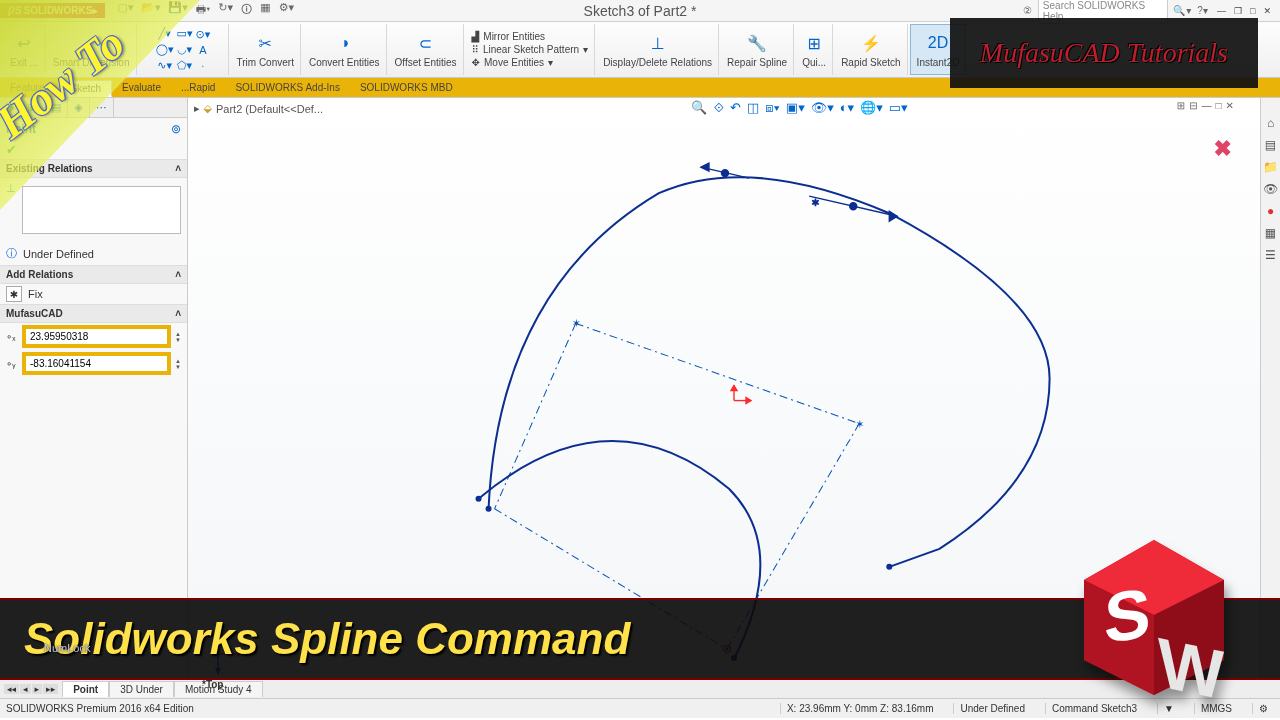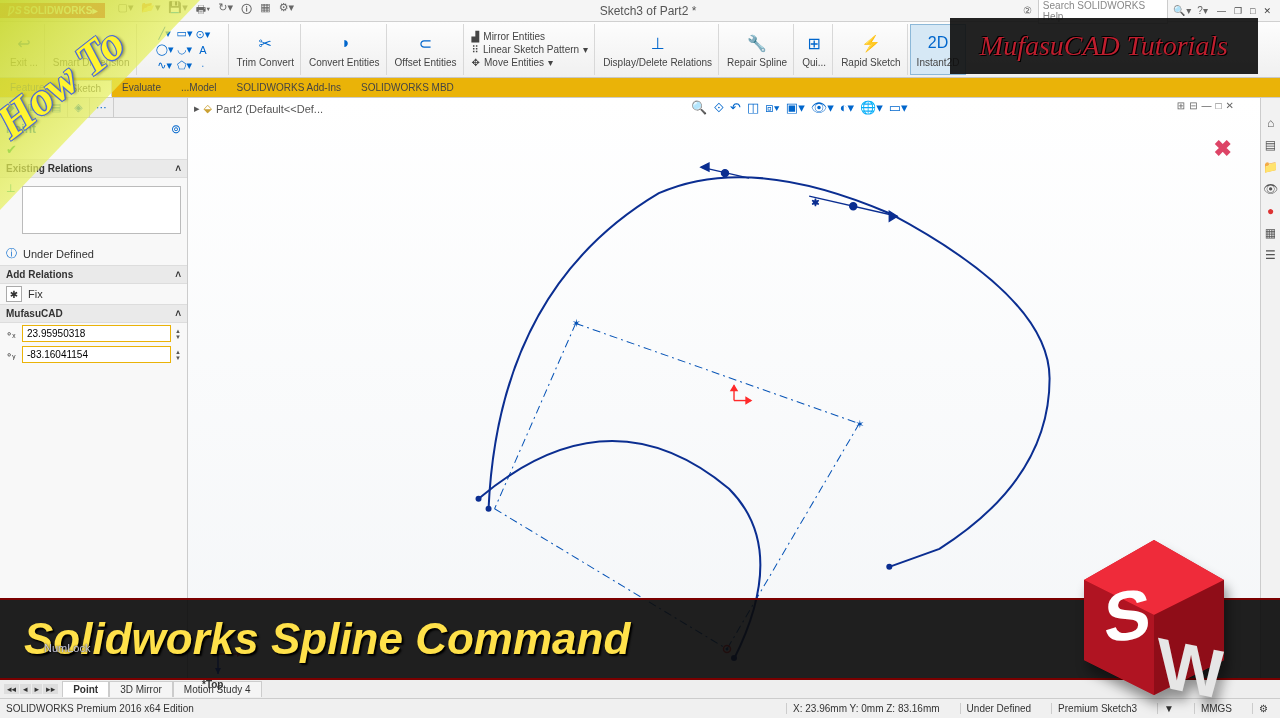--- a/index.html
+++ b/index.html
@@ -4,21 +4,21 @@
 <style>
 * { margin: 0; padding: 0; box-sizing: border-box; font-family: "Segoe UI", Tahoma, sans-serif; }
 body { width: 1280px; height: 720px; background: #fff; position: relative; overflow: hidden; font-size: 11px; color: #333; }
 
 
 .titlebar { height: 22px; background: #f5f5f5; border-bottom: 1px solid #d0d0d0; display: flex; align-items: center; position: relative; }
 .logo { background: #d92231; color: #fff; padding: 2px 8px; font-weight: bold; font-size: 10px; display: flex; align-items: center; }
 .logo .ds { font-style: italic; margin-right: 2px; }
 .qat { display: flex; gap: 8px; margin-left: 12px; color: #666; font-size: 11px; }
 .qat span { cursor: pointer; }
-.doc-title { position: absolute; left: 50%; transform: translateX(-50%); font-size: 12px; color: #555; margin-left: 8px; }
+.doc-title { position: absolute; left: 50%; transform: translateX(-50%); font-size: 14px; color: #555; }
 .title-right { margin-left: auto; display: flex; align-items: center; gap: 6px; margin-right: 6px; color: #666; font-size: 10px; }
 .search-box { border: 1px solid #ccc; padding: 1px 4px; width: 130px; font-size: 10px; color: #888; background: #fff; }
 .win-btns { display: flex; gap: 2px; font-size: 9px; color: #444; }
 .win-btns span { padding: 0 3px; cursor: pointer; }
 
 
 .ribbon { height: 56px; background: linear-gradient(#fdfdfd,#f0f0f0); border-bottom: 1px solid #c8c8c8; display: flex; align-items: stretch; padding: 2px 4px; gap: 2px; }
 .rgroup { display: flex; flex-direction: column; align-items: center; justify-content: center; padding: 2px 6px; border-right: 1px solid #d8d8d8; font-size: 10px; color: #444; text-align: center; cursor: pointer; }
 .rgroup .icon { width: 24px; height: 24px; display: flex; align-items: center; justify-content: center; font-size: 16px; color: #0066cc; margin-bottom: 2px; }
 .rgroup.list { align-items: flex-start; gap: 2px; font-size: 10px; white-space: nowrap; }
@@ -37,21 +37,21 @@
 .left-panel { width: 188px; background: #f8f8f8; border-right: 1px solid #ccc; display: flex; flex-direction: column; overflow: hidden; font-size: 11px; }
 .pm-tabs { display: flex; background: #eee; border-bottom: 1px solid #ccc; }
 .pm-tabs span { padding: 3px 6px; font-size: 11px; color: #0066cc; border-right: 1px solid #ccc; cursor: pointer; }
 .pm-header { padding: 4px 6px; display: flex; justify-content: space-between; align-items: center; color: #0066cc; font-size: 12px; }
 .section-head { background: #eaeaea; padding: 3px 6px; font-weight: 600; display: flex; justify-content: space-between; align-items: center; border-top: 1px solid #ddd; border-bottom: 1px solid #ddd; font-size: 10px; }
 .section-body { padding: 4px 6px; }
 .relation-box { width: 160px; height: 48px; background: #fff; border: 1px solid #bbb; margin: 4px 0; }
 .info-row { display: flex; align-items: center; gap: 6px; padding: 4px 6px; font-size: 11px; }
 .param-row { display: flex; align-items: center; gap: 4px; padding: 2px 6px; font-size: 10px; }
 .param-row .sub { width: 12px; font-size: 10px; }
-.param-input { flex: 1; border: 1px solid #eab308; padding: 2px 4px; font-size: 10px; background: #fff; }
+.param-input { flex: 1; border: 4px solid #eab308; padding: 2px 4px; font-size: 10px; background: #fff; }
 .spinner { display: flex; flex-direction: column; font-size: 6px; line-height: 6px; color: #555; }
 .relation-item { display: flex; align-items: center; gap: 6px; padding: 2px 6px; cursor: pointer; }
 .relation-item .ricon { width: 16px; height: 16px; border: 1px solid #aaa; display: flex; align-items: center; justify-content: center; font-size: 10px; background: #fff; }
 
 
 .viewport { flex: 1; position: relative; background: linear-gradient(#fff, #f4f6f8); overflow: hidden; }
 .breadcrumb { position: absolute; top: 4px; left: 6px; font-size: 11px; color: #555; display:flex; align-items:center; gap:4px;}
 .view-toolbar { position: absolute; top: 2px; left: 50%; transform: translateX(-15%); display: flex; gap: 6px; font-size: 13px; color: #0066cc; }
 .view-tb-right { position: absolute; top: 2px; right: 26px; display: flex; gap: 4px; font-size: 10px; color: #666; }
 .spline-svg { position: absolute; inset: 0; }
@@ -68,21 +68,21 @@
 
 
 .statusbar { height: 20px; background: #f0f0f0; border-top: 1px solid #ccc; display: flex; align-items: center; font-size: 10px; padding: 0 6px; gap: 14px; }
 .statusbar .spacer { flex: 1; }
 .status-seg { padding: 0 6px; border-left: 1px solid #ccc; }
 
 
 .banner-howto { position: absolute; top: 0; left: 0; width: 200px; height: 210px; background: linear-gradient(135deg, rgba(200,215,50,0.95), rgba(230,240,90,0.7), rgba(255,255,150,0)); clip-path: polygon(0 0, 100% 0, 0 100%); pointer-events: none; }
 .banner-howto .txt { position: absolute; top: 56px; left: -14px; transform: rotate(-38deg); font-family: "Brush Script MT", cursive; font-size: 46px; color: #fff430; font-weight: bold; font-style: italic; text-shadow: 1px 1px 0 #4d6bd6, -1px -1px 0 #4d6bd6, 1px -1px 0 #4d6bd6, -1px 1px 0 #4d6bd6, 2px 2px 3px rgba(0,0,0,.4); white-space: nowrap; }
 
-.banner-top-right { position: absolute; top: 18px; right: 22px; font-family: "Brush Script MT", cursive; font-size: 28px; color: #bf1e2e; font-style: italic; text-shadow: 1px 1px 0 #000, -1px -1px 0 #000; background: rgba(15,15,15,0.92); padding: 12px 30px; pointer-events: none; }
+.banner-top-right { position: absolute; top: 18px; right: 22px; font-family: "Brush Script MT", cursive; font-size: 28px; color: #bf1e2e; font-style: italic; text-shadow: 1px 1px 0 #000, -1px -1px 0 #000; background: rgba(15,15,15,0.92); padding: 19px 30px; pointer-events: none; }
 
 .banner-bottom { position: absolute; left: 0; right: 0; bottom: 40px; height: 82px; background: rgba(12,12,12,0.92); border-top: 2px solid #7a0000; border-bottom: 2px solid #7a0000; display: flex; align-items: center; padding-left: 24px; pointer-events: none; }
 .banner-bottom .title { font-size: 44px; font-style: italic; font-weight: 600; color: #ffe14a; text-shadow: 1px 1px 0 #000, 2px 2px 2px #000; font-family: Liberation Sans, sans-serif; }
 
 
 .sw-cube { position: absolute; right: 26px; bottom: 20px; width: 200px; height: 180px; pointer-events: none; }
 .sw-cube svg { width: 100%; height: 100%; filter: drop-shadow(4px 10px 6px rgba(0,0,0,.4)); }
 
 .numlock { position: absolute; left: 44px; bottom: 66px; font-size: 11px; color: #c9c9dd; text-shadow: 0 0 2px #000; }
 .top-label { position: absolute; left: 202px; bottom: 30px; font-size: 10px; font-weight: bold; }
@@ -179,21 +179,21 @@
   <div class="rgroup active">
       <div class="icon">2D</div>
       <span>Instant2D</span>
     </div>
 </div>
 
 <div class="ribbon-tabs">
   <div class="rtab">Features</div>
   <div class="rtab active">Sketch</div>
   <div class="rtab">Evaluate</div>
-  <div class="rtab">...Model</div>
+  <div class="rtab">...Rapid</div>
   <div class="rtab">SOLIDWORKS Add-Ins</div>
   <div class="rtab">SOLIDWORKS MBD</div>
 </div>
 
 <div class="main">
   <div class="left-panel">
     <div class="pm-tabs">
       <span>⬗</span>
       <span>▣</span>
       <span>▤</span>
@@ -343,30 +343,30 @@
 <div class="top-label">*Top</div>
 
 <div class="view-tabs">
   <div class="nav-arrows">
     <span>◂◂</span>
     <span>◂</span>
     <span>▸</span>
     <span>▸▸</span>
   </div>
   <div class="vtab active">Point</div>
-  <div class="vtab">3D Mirror</div>
+  <div class="vtab">3D Under</div>
   <div class="vtab">Motion Study 4</div>
 </div>
 
 <div class="statusbar">
   <span>SOLIDWORKS Premium 2016 x64 Edition</span>
   <span class="spacer"></span>
   <span class="status-seg">X: 23.96mm Y: 0mm Z: 83.16mm</span>
   <span class="status-seg">Under Defined</span>
-  <span class="status-seg">Premium Sketch3</span>
+  <span class="status-seg">Command Sketch3</span>
   <span class="status-seg">▼</span>
   <span class="status-seg">MMGS</span>
   <span class="status-seg">⚙</span>
 </div>
 
 <div class="banner-howto">
   <div class="txt">How To</div>
 </div>
 <div class="banner-top-right">MufasuCAD Tutorials</div>
 

